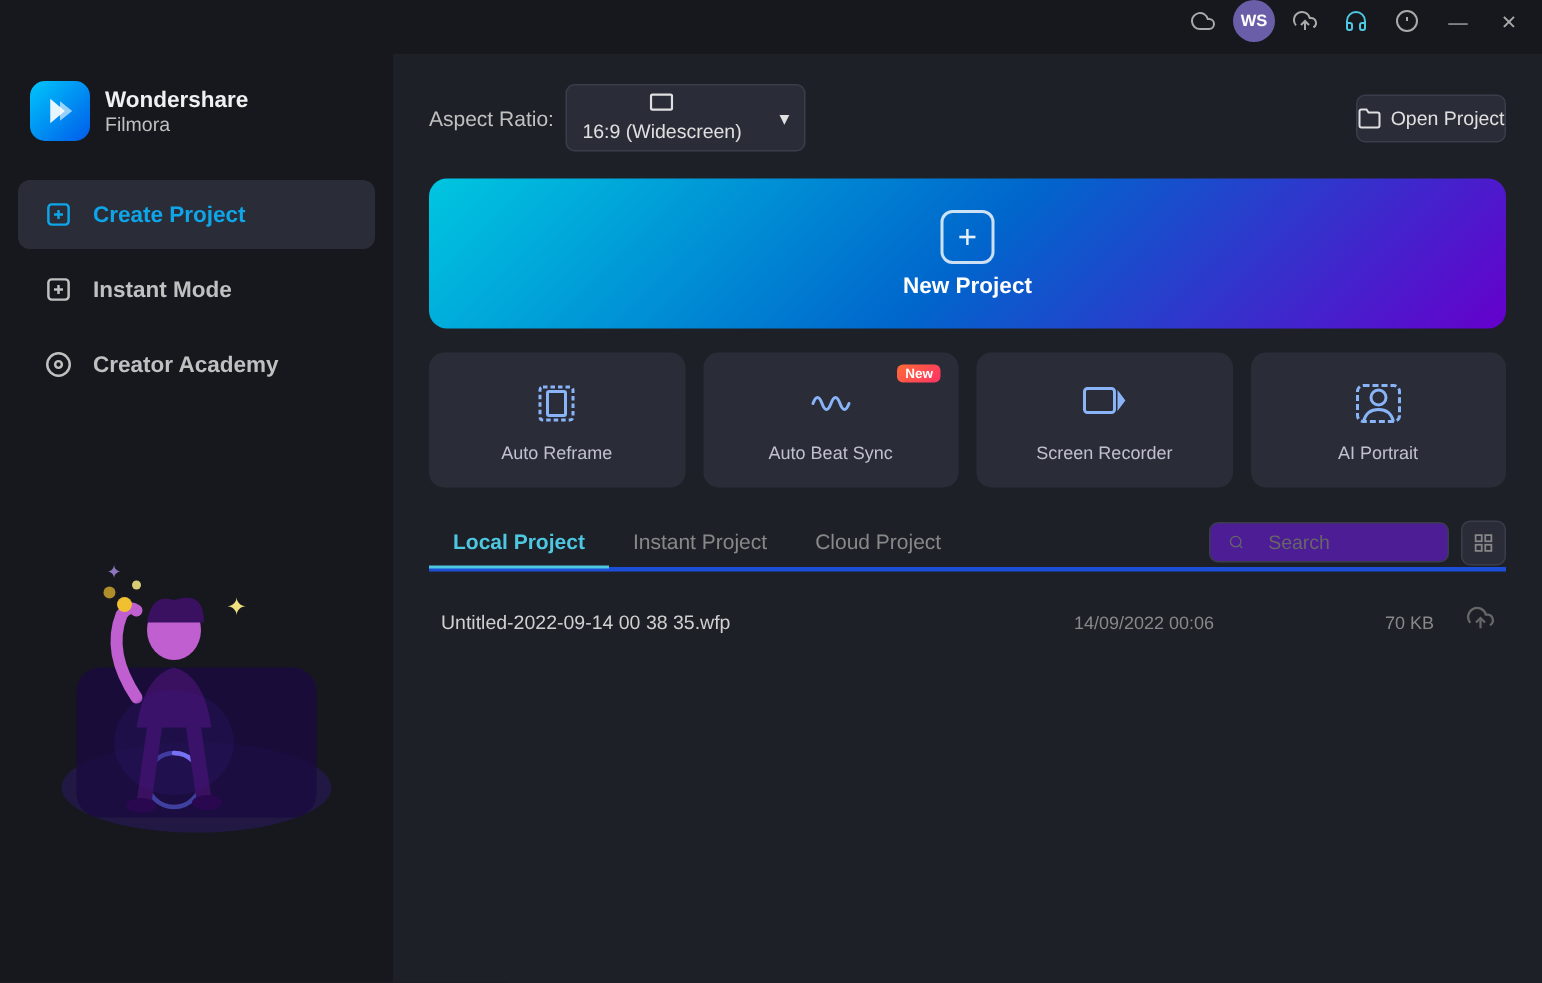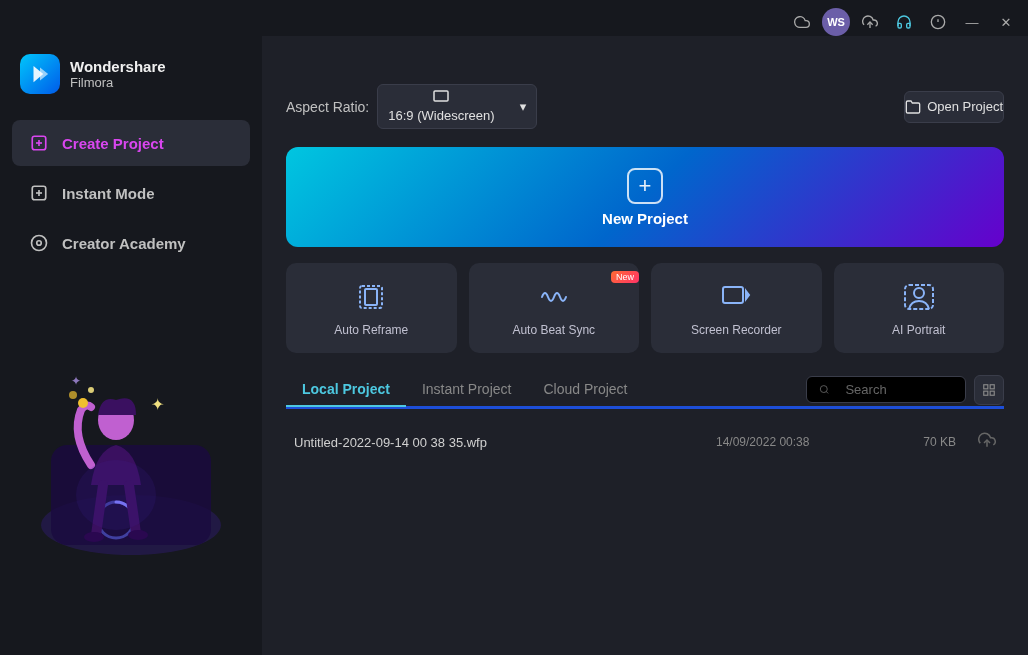--- a/index.html
+++ b/index.html
@@ -12,21 +12,21 @@
       overflow: hidden;
       display: flex;
       flex-direction: column;
     }
 
     
     .titlebar {
       height: 36px;
       background: #16181e;
       display: flex;
-      align-items: flex-end;
+      align-items: flex-start;
       justify-content: flex-end;
       padding: 0 8px;
       flex-shrink: 0;
     }
     .titlebar-icons {
       display: flex;
       align-items: center;
       gap: 6px;
     }
     .titlebar-icon {
@@ -111,21 +111,21 @@
       gap: 12px;
       padding: 12px 16px;
       border-radius: 8px;
       cursor: pointer;
       font-size: 15px;
       font-weight: 600;
       color: #c0c0c0;
     }
     .nav-item.active {
       background: #2a2d38;
-      color: #d946ef;
+      color: #0ea5e9;
     }
     .nav-icon {
       width: 22px;
       height: 22px;
       display: flex;
       align-items: center;
       justify-content: center;
       font-size: 18px;
     }
 
@@ -148,21 +148,20 @@
       padding: 20px 24px;
       overflow: hidden;
     }
 
     
     .header-row {
       display: flex;
       align-items: center;
       justify-content: space-between;
       margin-bottom: 18px;
-      margin-top: 28px;
     }
     .aspect-ratio-selector {
       display: flex;
       align-items: center;
       gap: 8px;
       font-size: 14px;
       color: #c0c0c0;
     }
     .aspect-dropdown {
       background: #2a2d38;
@@ -247,27 +246,27 @@
       height: 36px;
       color: #c8d0f0;
     }
     .tool-card-label {
       font-size: 12px;
       color: #c0c0d0;
     }
     .badge-new {
       position: absolute;
       top: 8px;
-      right: 0;
+      right: 12px;
       background: linear-gradient(135deg, #ff6b35, #ff3366);
       border-radius: 4px;
       padding: 1px 5px;
       font-size: 9px;
       color: white;
-      font-weight: 400;
+      font-weight: 700;
     }
 
     
     .project-tabs {
       display: flex;
       align-items: center;
       gap: 0;
       margin-bottom: 12px;
       border-bottom: 3px solid #1d4ed8;
     }
@@ -285,21 +284,21 @@
       font-weight: 600;
     }
 
     .tab-actions {
       margin-left: auto;
       display: flex;
       align-items: center;
       gap: 8px;
     }
     .search-box {
-      background: #000000;
+      background: #4c1d95;
       border: 1px solid #3a3d4a;
       border-radius: 6px;
       padding: 5px 12px;
       color: #e0e0e0;
       font-size: 13px;
       display: flex;
       align-items: center;
       gap: 16px;
       width: 160px;
     }
@@ -590,21 +589,21 @@
               <rect x="3" y="14" width="7" height="7"></rect>
               <rect x="14" y="14" width="7" height="7"></rect>
             </svg>
         </div>
       </div>
     </div>
 
     <div class="project-list">
       <div class="project-row">
         <span class="project-name">Untitled-2022-09-14 00 38 35.wfp</span>
-        <span class="project-date">14/09/2022 00:38</span>
+        <span class="project-date">14/09/2022 00:06</span>
         <span class="project-size">70 KB</span>
         <div class="project-upload">
           <span class="upload-icon">
             <svg width="18" height="18" viewBox="0 0 24 24" fill="none" stroke="currentColor" stroke-width="2">
                 <polyline points="16 16 12 12 8 16"></polyline>
                 <line x1="12" y1="12" x2="12" y2="21"></line>
                 <path d="M20.39 18.39A5 5 0 0 0 18 9h-1.26A8 8 0 1 0 3 16.3"></path>
               </svg>
           </span>
         </div>

